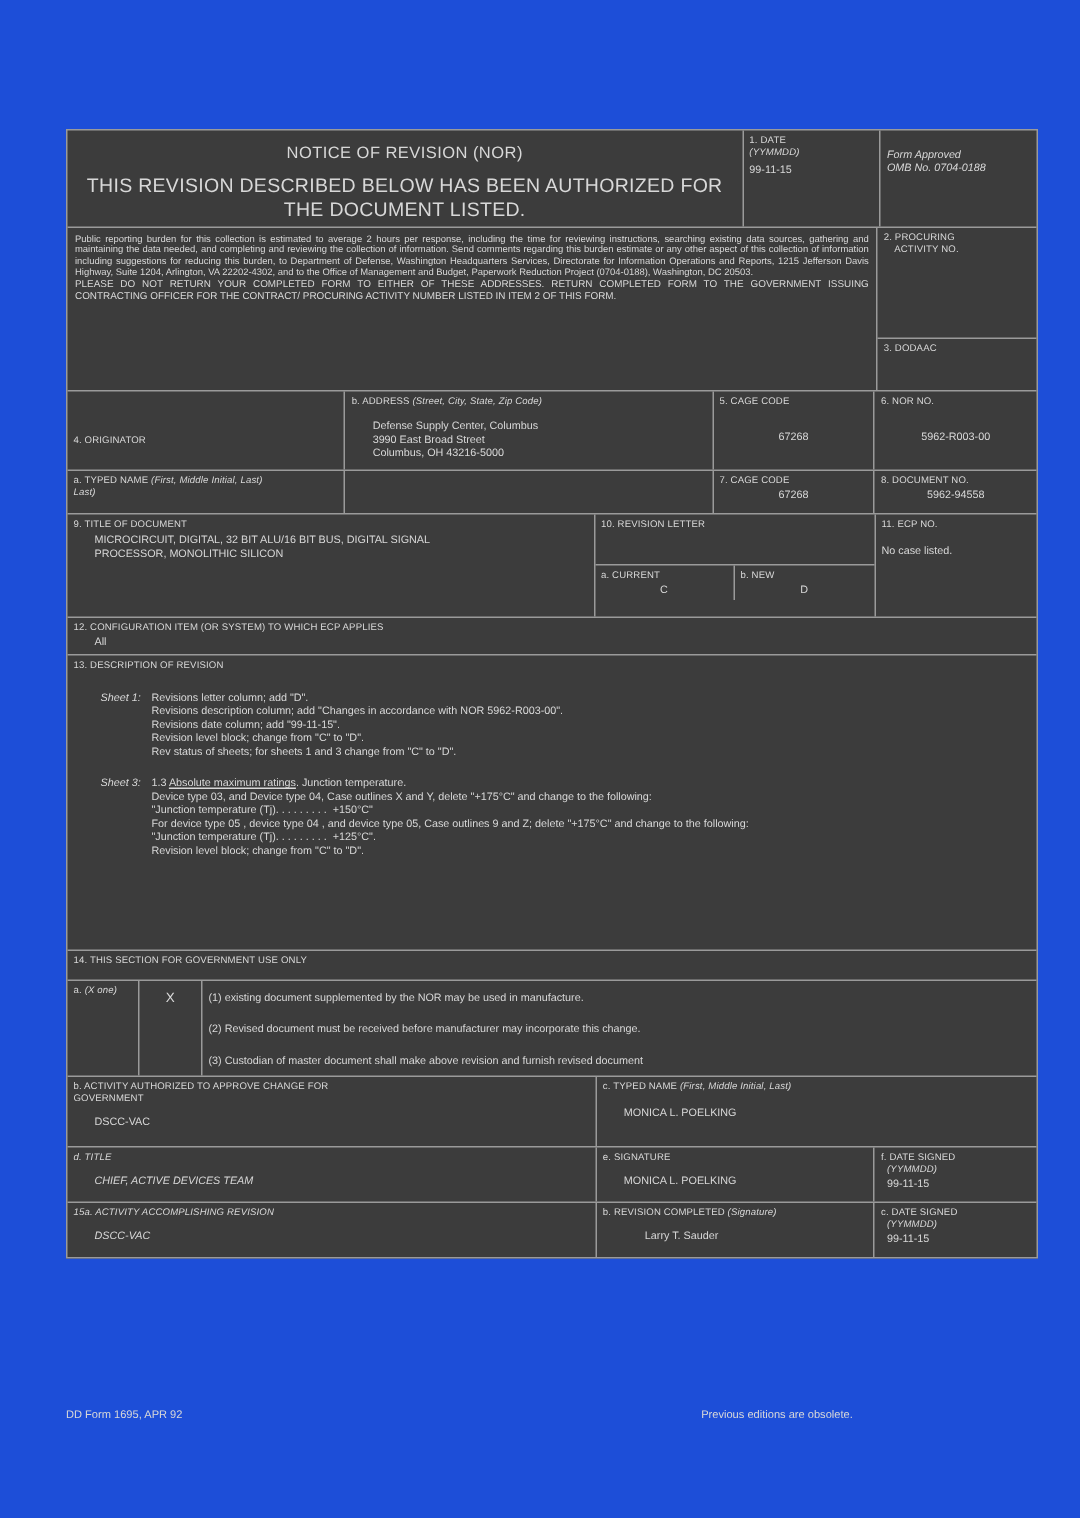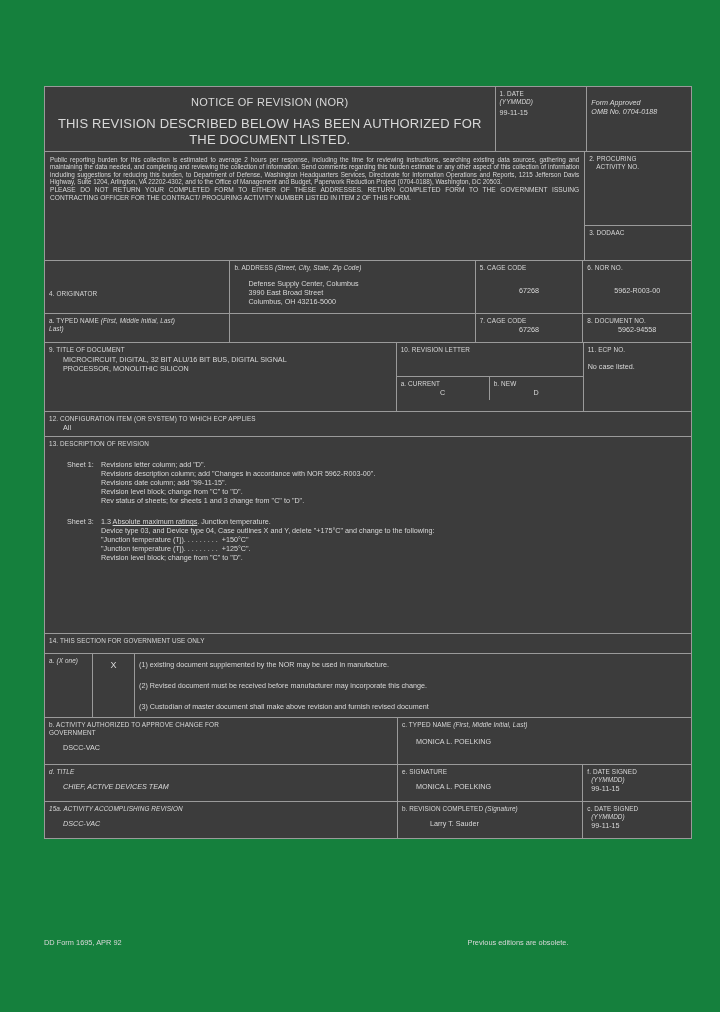--- a/index.html
+++ b/index.html
@@ -7,21 +7,21 @@
     padding: 0;
     background: #3a3a3a;
     width: 720px;
     height: 1012px;
     font-family: "Liberation Sans", sans-serif;
   }
   #page {
     position: relative;
     width: 720px;
     height: 1012px;
-    background: #15803d;
+    background: #1d4ed8;
     overflow: hidden;
   }
   .form {
     position: absolute;
     left: 44px;
     top: 86px;
     width: 648px;
     background: #3c3c3c;
     border: 1px solid #9a9a9a;
     color: #d8d8d8;
@@ -68,21 +68,21 @@
   .rev-letter-top { padding: 3px 4px; border-bottom: 1px solid #9a9a9a; height: 34px; box-sizing: border-box; }
   .rev-letter-bot { display: flex; }
   .rev-cur { width: 93px; border-right: 1px solid #9a9a9a; box-sizing: border-box; padding: 3px 4px; }
   .rev-new { width: 93px; box-sizing: border-box; padding: 3px 4px; }
   .ecp-no { width: 108px; border-right: none; }
 
   .full { width: 100%; border-right: none; }
 
   .desc { min-height: 196px; }
   .desc .sheet { display: flex; margin-top: 2px; }
-  .desc .sheet-lab { width: 52px; padding-left: 18px; box-sizing: border-box; }
+  .desc .sheet-lab { width: 52px; padding-left: 18px; box-sizing: border-box; font-style: italic; }
   .desc .sheet-body { flex: 1; }
   .desc .sheet-body div { white-space: pre; }
 
   .gov-x { width: 48px; }
   .gov-box { width: 42px; text-align: center; font-size: 9px; padding-top: 6px; }
   .gov-items { flex: 1; border-right: none; padding: 6px 4px; }
   .gov-items div { margin-bottom: 12px; }
 
   .act-auth { width: 354px; }
   .typed-name2 { width: 294px; border-right: none; }
@@ -236,20 +236,21 @@
             <div>Rev status of sheets; for sheets 1 and 3 change from "C" to "D".</div>
           </div>
         </div>
 
         <div class="sheet" style="margin-top:12px">
           <div class="sheet-lab val">Sheet 3:</div>
           <div class="sheet-body val">
             <div><span>1.3 </span><u>Absolute maximum ratings</u><span>. Junction temperature.</span></div>
             <div>Device type 03, and Device type 04, Case outlines X and Y, delete "+175°C" and change to the following:</div>
             <div>"Junction temperature (Tj). . . . . . . . .  +150°C"</div>
+            <div>For device type 05 , device type 04 , and device type 05, Case outlines 9 and Z; delete "+175°C" and change to the following:</div>
             <div>"Junction temperature (Tj). . . . . . . . .  +125°C".</div>
             <div>Revision level block; change from "C" to "D".</div>
           </div>
         </div>
       </div>
     </div>
 
     <div class="row">
       <div class="cell full" style="height:19px">
         <div class="lbl">14. THIS SECTION FOR GOVERNMENT USE ONLY</div>

